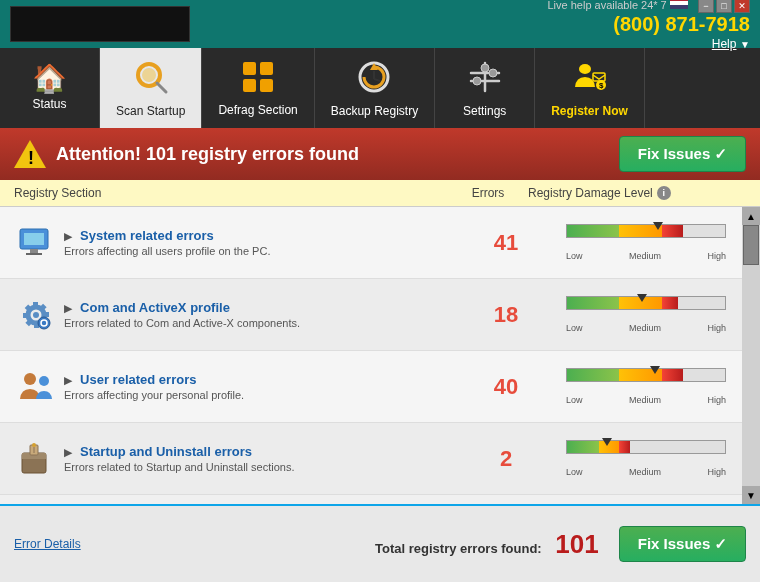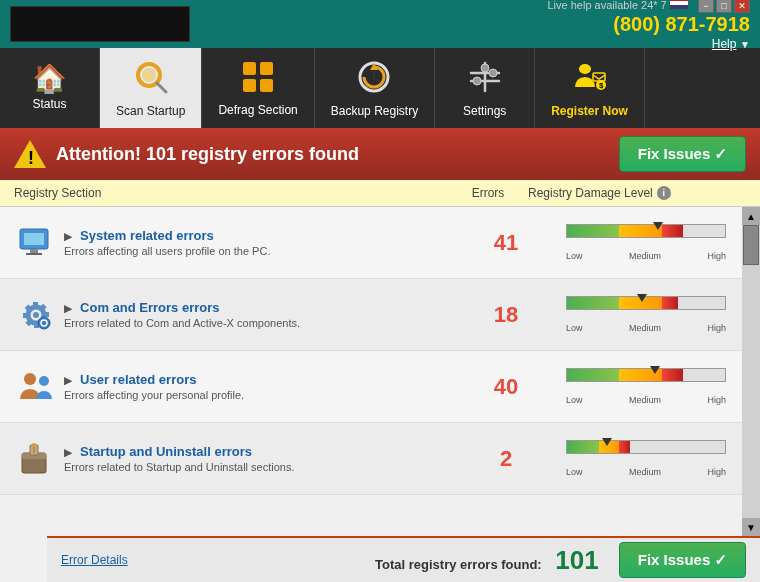--- a/index.html
+++ b/index.html
@@ -302,42 +302,41 @@
       width: 16px;
       height: 40px;
       background: #888;
       left: 1px;
       border: 1px solid #666;
     }
 
     
     .footer {
       background: #e8e8e8;
-      border-top: 2px solid #c2410c;
-      display: flex;
-      align-items: center;
-      padding: 4px 14px;
+      border-top: 2px solid #0ea5e9;
+      display: flex;
+      align-items: center;
+      padding: 20px 14px;
       gap: 10px;
-      margin-left: 47px;
     }
     .error-details-link {
       color: #1a5fa8;
       text-decoration: underline;
       font-size: 12px;
       cursor: pointer;
     }
     .footer-total {
       flex: 1;
       text-align: right;
       font-size: 13px;
       font-weight: bold;
       color: #333;
     }
     .footer-count {
-      color: #15803d;
+      color: #b91c1c;
       font-size: 26px;
       font-weight: bold;
       margin: 0 10px;
     }
 
     
     .icon-house::before { content: '🏠'; }
 
     .info-circle {
       display: inline-flex;
@@ -517,21 +516,21 @@
               <rect x="10.221825406947975" y="9.221825406947978" width="4" height="5" fill="#5a8ec4" transform="rotate(225,12.221825406947975,12.221825406947978)"></rect>
               <rect x="17.999999999999996" y="6" width="4" height="5" fill="#5a8ec4" transform="rotate(270,19.999999999999996,9)"></rect>
               <rect x="25.77817459305202" y="9.221825406947975" width="4" height="5" fill="#5a8ec4" transform="rotate(315,27.77817459305202,12.221825406947975)"></rect>
     <circle cx="28" cy="28" r="6" fill="#3a7ac4" stroke="#2a5a94" stroke-width="1"></circle>
     <circle cx="28" cy="28" r="3" fill="none" stroke="#fff" stroke-width="1.5"></circle>
   </svg>
           </div>
     <div class="row-info">
       <div>
         <span class="row-expand">▶</span>
-        <span class="row-title">Com and Errors errors</span>
+        <span class="row-title">Com and ActiveX profile</span>
       </div>
       <div class="row-desc">Errors related to Com and Active-X components.</div>
     </div>
     <div class="row-errors">18</div>
     <div class="row-damage">
       <div class="damage-bar-wrap">
         <div class="damage-bar" style="position:relative;">
           <div class="damage-seg-green" style="width:53px;"></div>
           <div class="damage-seg-yellow" style="width:43px;"></div>
           <div class="damage-seg-red" style="width:16px;"></div>

